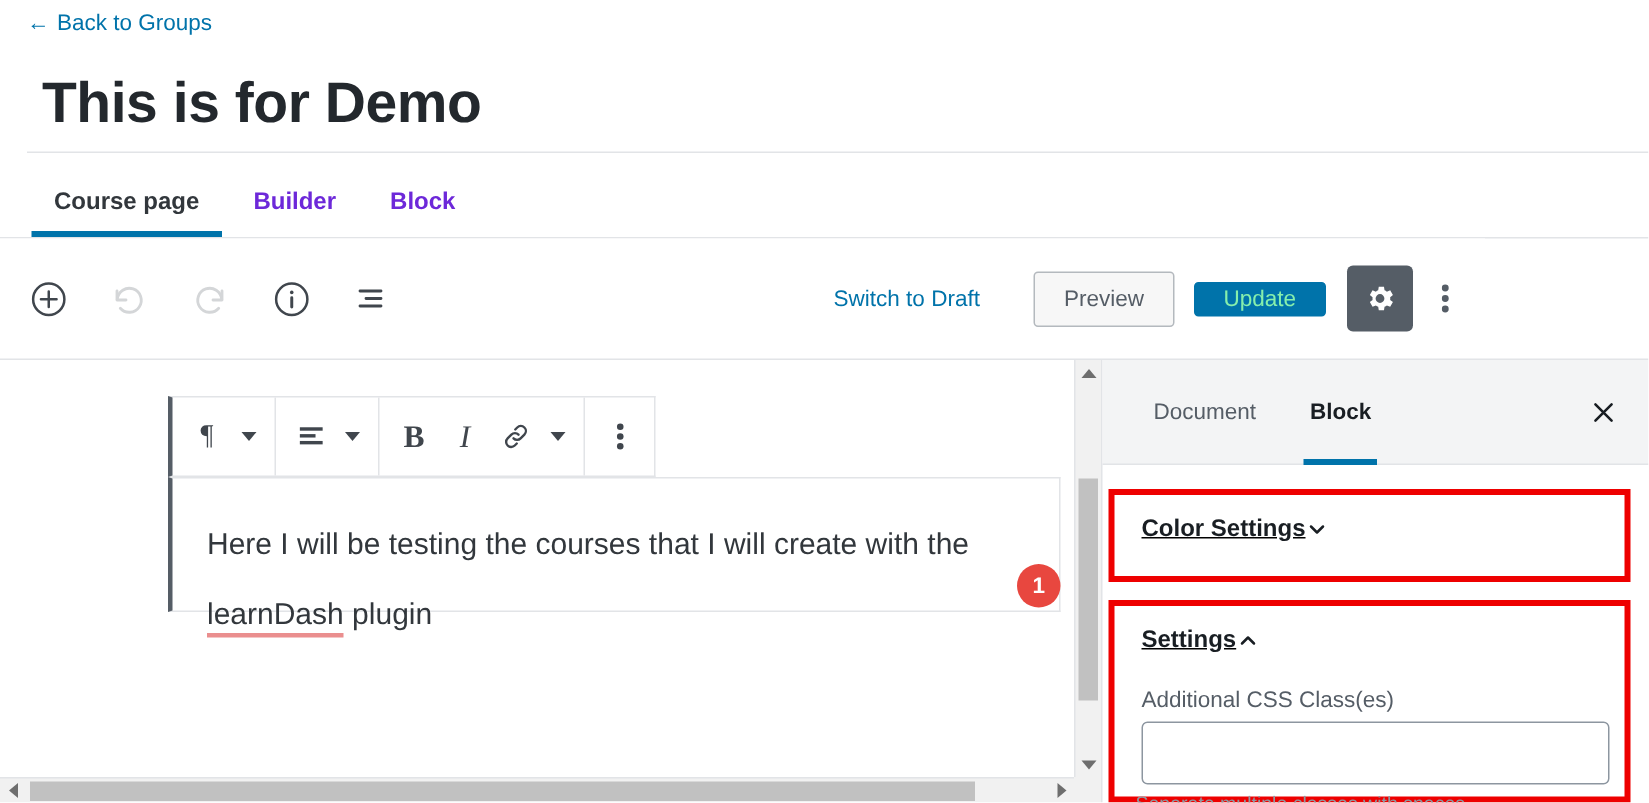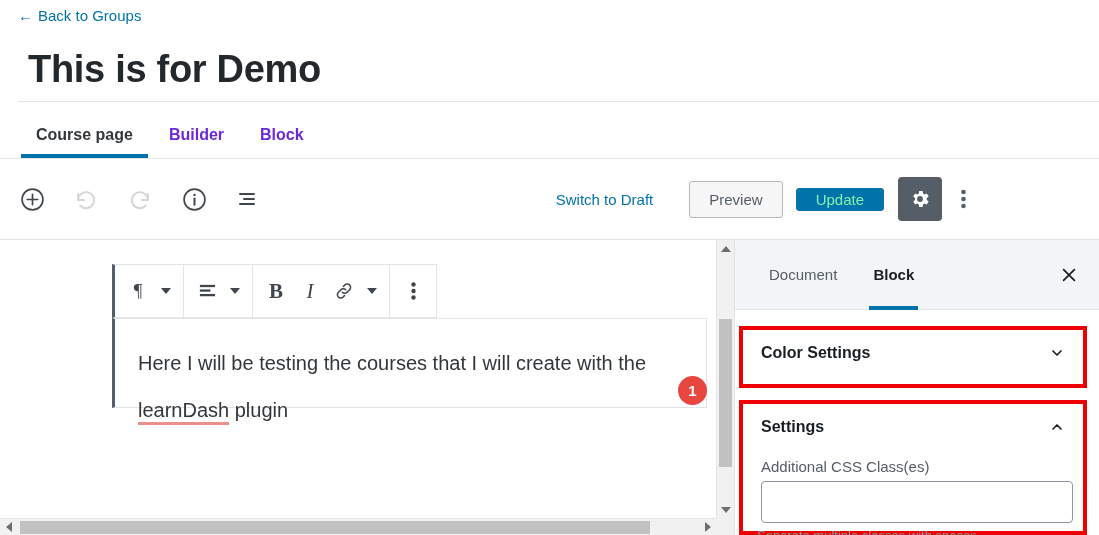--- a/index.html
+++ b/index.html
@@ -247,22 +247,23 @@
 
   
   .panel-section {
     position: absolute; left: 4px; width: 348px; background: #fff;
     border: 4px solid #ee0000;
   }
   .ps-color { top: 86px; height: 62px; }
   .ps-advanced { top: 160px; height: 135px; }
 
   .ps-head {
-    display: flex; align-items: center; justify-content: space-between;
+    display: flex; align-items: center; 
     padding: 14px 18px 0 18px;
+    text-decoration: underline;
   }
   .ps-title { font-size: 16px; font-weight: bold; color: #191e23; }
   .chev {
     width: 16px; height: 16px; display: flex; align-items: center;
     justify-content: center; cursor: pointer; color: #191e23;
   }
   .ps-label {
     font-size: 15px; color: #555d66; padding: 22px 18px 6px 18px;
   }
   .css-input {

